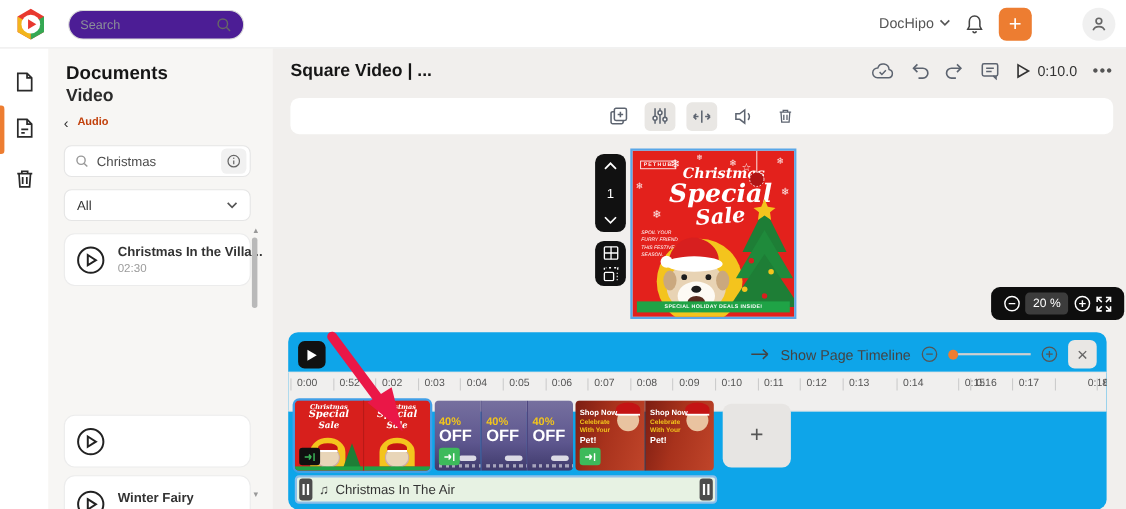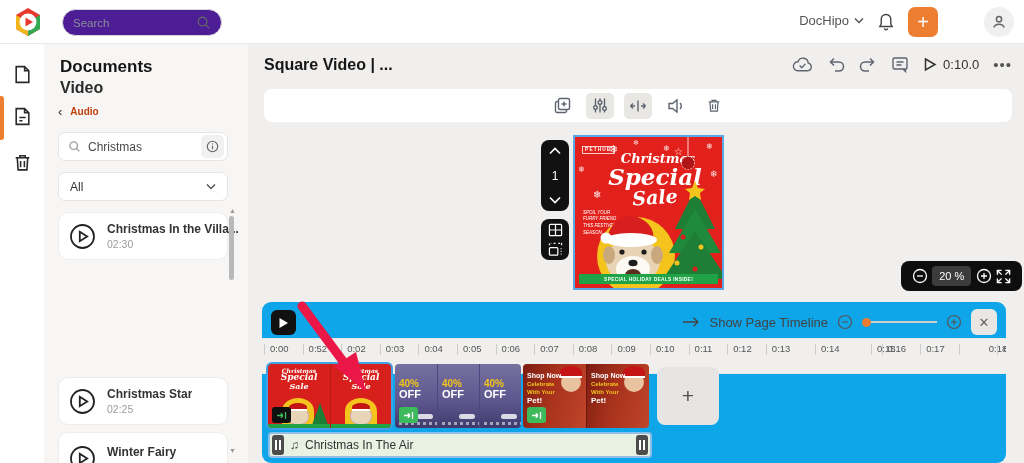--- a/index.html
+++ b/index.html
@@ -87,21 +87,21 @@
   .thumb { position:relative; height:100%; overflow:hidden; flex:0 0 auto; }
   .thumb-red { background:#d71f1c; }
   .thumb-red .mini-t { position:absolute; left:0; top:4px; width:100%; text-align:center; color:#fff; font-family:"DejaVu Serif",serif; font-style:italic; font-weight:bold; line-height:1; }
   .mini-yc { position:absolute; left:14px; bottom:4px; width:32px; height:26px; border-radius:50% 50% 0 0; background:#f4c41d; }
   .mini-dog { position:absolute; left:19px; bottom:3px; width:22px; height:18px; border-radius:45%; background:#e8d5b8; border:1px solid #caa; }
   .mini-hat { position:absolute; left:21px; bottom:17px; width:18px; height:8px; border-radius:50% 50% 0 0; background:#c41414; border-bottom:2px solid #fff; }
   .mini-tree { position:absolute; right:2px; bottom:3px; width:0; height:0; border-left:8px solid transparent; border-right:8px solid transparent; border-bottom:22px solid #1e7e36; }
   .mini-strip { position:absolute; left:0; bottom:0; width:100%; height:4px; background:#1fa346; }
   .thumb-purple { background:linear-gradient(180deg,#76709f 0%,#5d568e 60%,#3f3a6b 100%); }
   .thumb-purple .pct { position:absolute; left:4px; top:15px; color:#f2c41c; font-weight:bold; font-size:10px; line-height:1; }
-  .thumb-purple .off { position:absolute; left:4px; top:25px; color:#fff; font-weight:bold; font-size:11px; line-height:1; }
+  .thumb-purple .off { position:absolute; left:4px; top:25px; color:#fff; font-weight:bold; font-size:15px; line-height:1; }
   .thumb-purple .pill { position:absolute; right:4px; bottom:9px; width:16px; height:5px; background:#ffffffcc; border-radius:3px; }
   .thumb-purple .dots { position:absolute; left:4px; bottom:3px; width:40px; height:3px; background:repeating-linear-gradient(90deg,#ffffff88 0 3px,transparent 3px 6px); }
   .thumb-dkred { background:linear-gradient(105deg,#7c1d12 0%,#a8321c 45%,#c0452a 100%);text-align:center; }
   .thumb-dkred .l1 { position:absolute; left:4px; top:8px; color:#fff; font-weight:bold; font-size:7px; }
   .thumb-dkred .l2 { position:absolute; left:4px; top:17px; color:#f2c41c; font-weight:bold; font-size:6px; }
   .thumb-dkred .l3 { position:absolute; left:4px; top:25px; color:#f2c41c; font-weight:bold; font-size:6px; }
   .thumb-dkred .l4 { position:absolute; left:4px; top:32px; color:#fff; font-weight:bold; font-size:8px; }
   .santa-mini { position:absolute; right:5px; top:8px; width:20px; height:20px; border-radius:50%; background:#e9c3a0; }
   .santa-mini::before { content:""; position:absolute; left:-1px; top:-6px; width:22px; height:10px; border-radius:50% 50% 0 0; background:#c41414; border-bottom:2px solid #fff; }
   .transition-badge { position:absolute; left:4px; bottom:5px; width:19px; height:16px; border-radius:3px; display:flex; align-items:center; justify-content:center; z-index:3; }
@@ -210,24 +210,20 @@
     <div>
         <div class="ttl">Christmas In the Villa...</div>
         <div class="dur">02:30</div>
       </div>
   </div>
   <div class="audio-card" style="top:333px;">
     <svg class="play-circle" viewBox="0 0 27 27" fill="none" stroke="#222" stroke-width="1.8">
         <circle cx="13.5" cy="13.5" r="11.5"></circle>
         <path d="M10.8 8.8 L18.2 13.5 L10.8 18.2 Z" fill="none"></path>
       </svg>
-    <div>
-        <div class="ttl">Christmas Star</div>
-        <div class="dur">02:25</div>
-      </div>
   </div>
   <div class="audio-card" style="top:388px; height:75px; align-items:flex-start; padding-top:12px;">
     <svg class="play-circle" viewBox="0 0 27 27" fill="none" stroke="#222" stroke-width="1.8">
         <circle cx="13.5" cy="13.5" r="11.5"></circle>
         <path d="M10.8 8.8 L18.2 13.5 L10.8 18.2 Z" fill="none"></path>
       </svg>
     <div>
         <div class="ttl">Winter Fairy</div>
       </div>
   </div>

